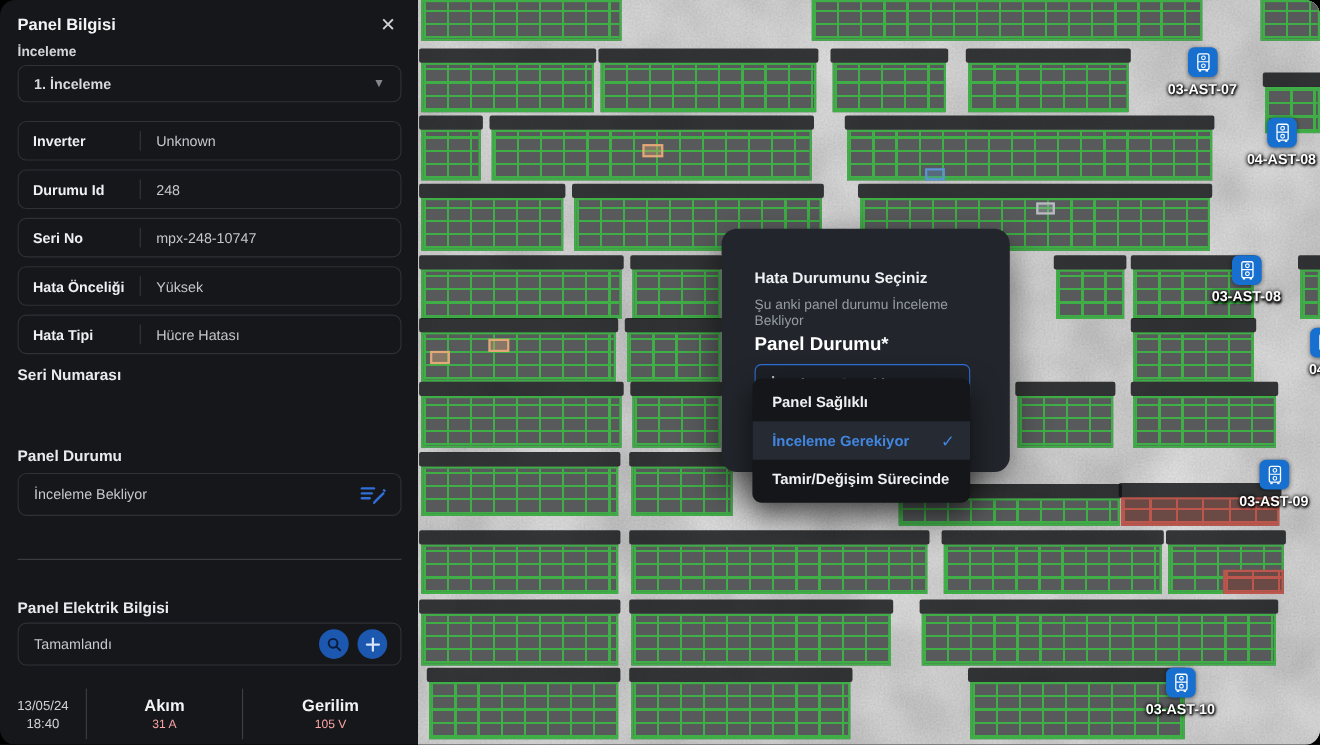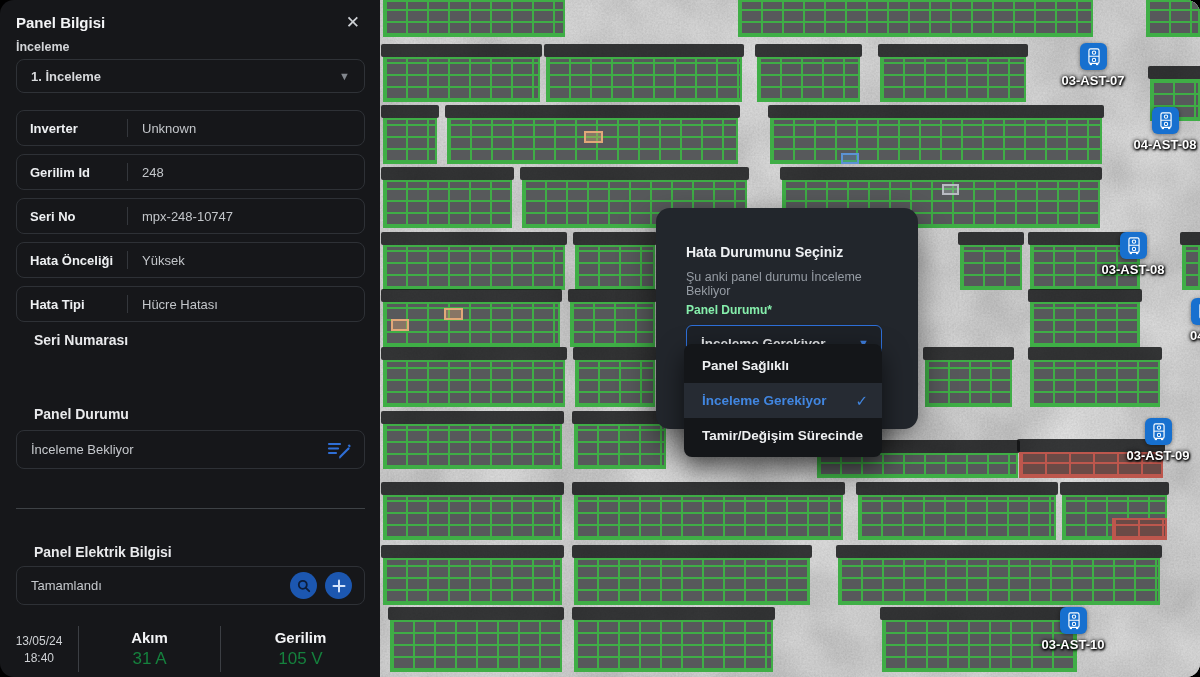--- a/index.html
+++ b/index.html
@@ -31,40 +31,40 @@
   .sb-select{position:absolute;left:16px;top:59px;width:349px;height:34px;border:1px solid #2f3237;
         border-radius:8px;display:flex;align-items:center;padding:0 14px;color:#d7d9dc;
         font-size:13px;font-weight:600;}
   .sb-select .caret{margin-left:auto;color:#82878d;font-size:11px;}
   .sb-rows{position:absolute;left:16px;top:110px;width:349px;}
   .inforow{height:36px;margin-bottom:8px;border:1px solid #2e3136;border-radius:8px;
         display:flex;align-items:center;}
   .inforow .lbl{width:110px;padding-left:13px;font-size:13px;font-weight:700;color:#eef0f2;}
   .inforow .sep{width:1px;height:18px;background:#34373c;}
   .inforow .val{padding-left:14px;font-size:13px;color:#c3c6ca;}
-  .sb-sec-label{position:absolute;left:16px;font-size:14px;font-weight:700;color:#e9eaec;margin-left:18px;}
+  .sb-sec-label{position:absolute;left:16px;font-size:14px;font-weight:700;color:#e9eaec;}
   .sb-box{position:absolute;left:16px;width:349px;border:1px solid #2e3136;border-radius:8px;
         display:flex;align-items:center;padding:0 12px 0 14px;font-size:13px;color:#c6c9cd;}
   .sb-box .spacer{margin-left:auto;}
   .sb-divider{position:absolute;left:16px;top:508px;width:349px;height:1px;background:#3e4246;}
   .circle-btn{width:27px;height:27px;border-radius:50%;background:#1c57b0;display:flex;
         align-items:center;justify-content:center;cursor:pointer;}
   .sb-footer{position:absolute;left:0;top:624px;width:380px;height:50px;display:flex;align-items:stretch;}
   .sb-footer .fcol{display:flex;flex-direction:column;align-items:center;justify-content:center;gap:3px;}
   .sb-footer .fdiv{width:1px;background:#3c3f44;margin:2px 0;}
   .f-date{font-size:12px;color:#cfd2d5;}
   .f-name{font-size:15px;font-weight:700;color:#f2f3f5;}
-  .f-val{font-size:17px;color:#15803d;}
+  .f-val{font-size:11px;color:#fca5a5;}
 
   
   .modal{position:absolute;left:656px;top:208px;width:262px;height:221px;background:#22262c;
         border-radius:14px;z-index:40;box-shadow:0 12px 34px rgba(0,0,0,.55);padding:36px 28px 0 30px;}
   .md-title{font-size:14px;font-weight:700;color:#eef0f3;}
   .md-sub{margin-top:10px;font-size:12.5px;color:#959ba3;}
-  .md-field{margin-top:5px;font-size:12px;font-weight:700;color:#86efac;}
+  .md-field{margin-top:5px;font-size:17px;font-weight:700;color:#ffffff;}
   .md-select{margin-top:8px;width:196px;height:36px;border:1.6px solid #2e6fd8;border-radius:6px;
         background:#1d2127;display:flex;align-items:center;padding:0 12px 0 14px;
         font-size:13.5px;font-weight:600;color:#e8eaec;cursor:pointer;}
   .md-select .caret{margin-left:auto;color:#3f7fe0;font-size:11px;}
   .dropdown{position:absolute;left:684px;top:344px;width:198px;background:#141619;border-radius:8px;
         z-index:45;box-shadow:0 10px 26px rgba(0,0,0,.6);padding:4px 0;overflow:hidden;}
   .dd-item{height:35px;display:flex;align-items:center;padding:0 14px 0 18px;font-size:13.5px;
         font-weight:700;color:#eef0f2;cursor:pointer;}
   .dd-item.selected{background:#262b33;color:#4186e0;}
   .dd-item .check{margin-left:auto;color:#4186e0;font-size:15px;font-weight:700;}
@@ -244,21 +244,21 @@
       <span class="caret">▼</span>
     </div>
 
     <div class="sb-rows">
       <div class="inforow">
         <span class="lbl">Inverter</span>
         <span class="sep"></span>
         <span class="val">Unknown</span>
       </div>
       <div class="inforow">
-        <span class="lbl">Gerilim Id</span>
+        <span class="lbl">Durumu Id</span>
         <span class="sep"></span>
         <span class="val">248</span>
       </div>
       <div class="inforow">
         <span class="lbl">Seri No</span>
         <span class="sep"></span>
         <span class="val">mpx-248-10747</span>
       </div>
       <div class="inforow">
         <span class="lbl">Hata Önceliği</span>

